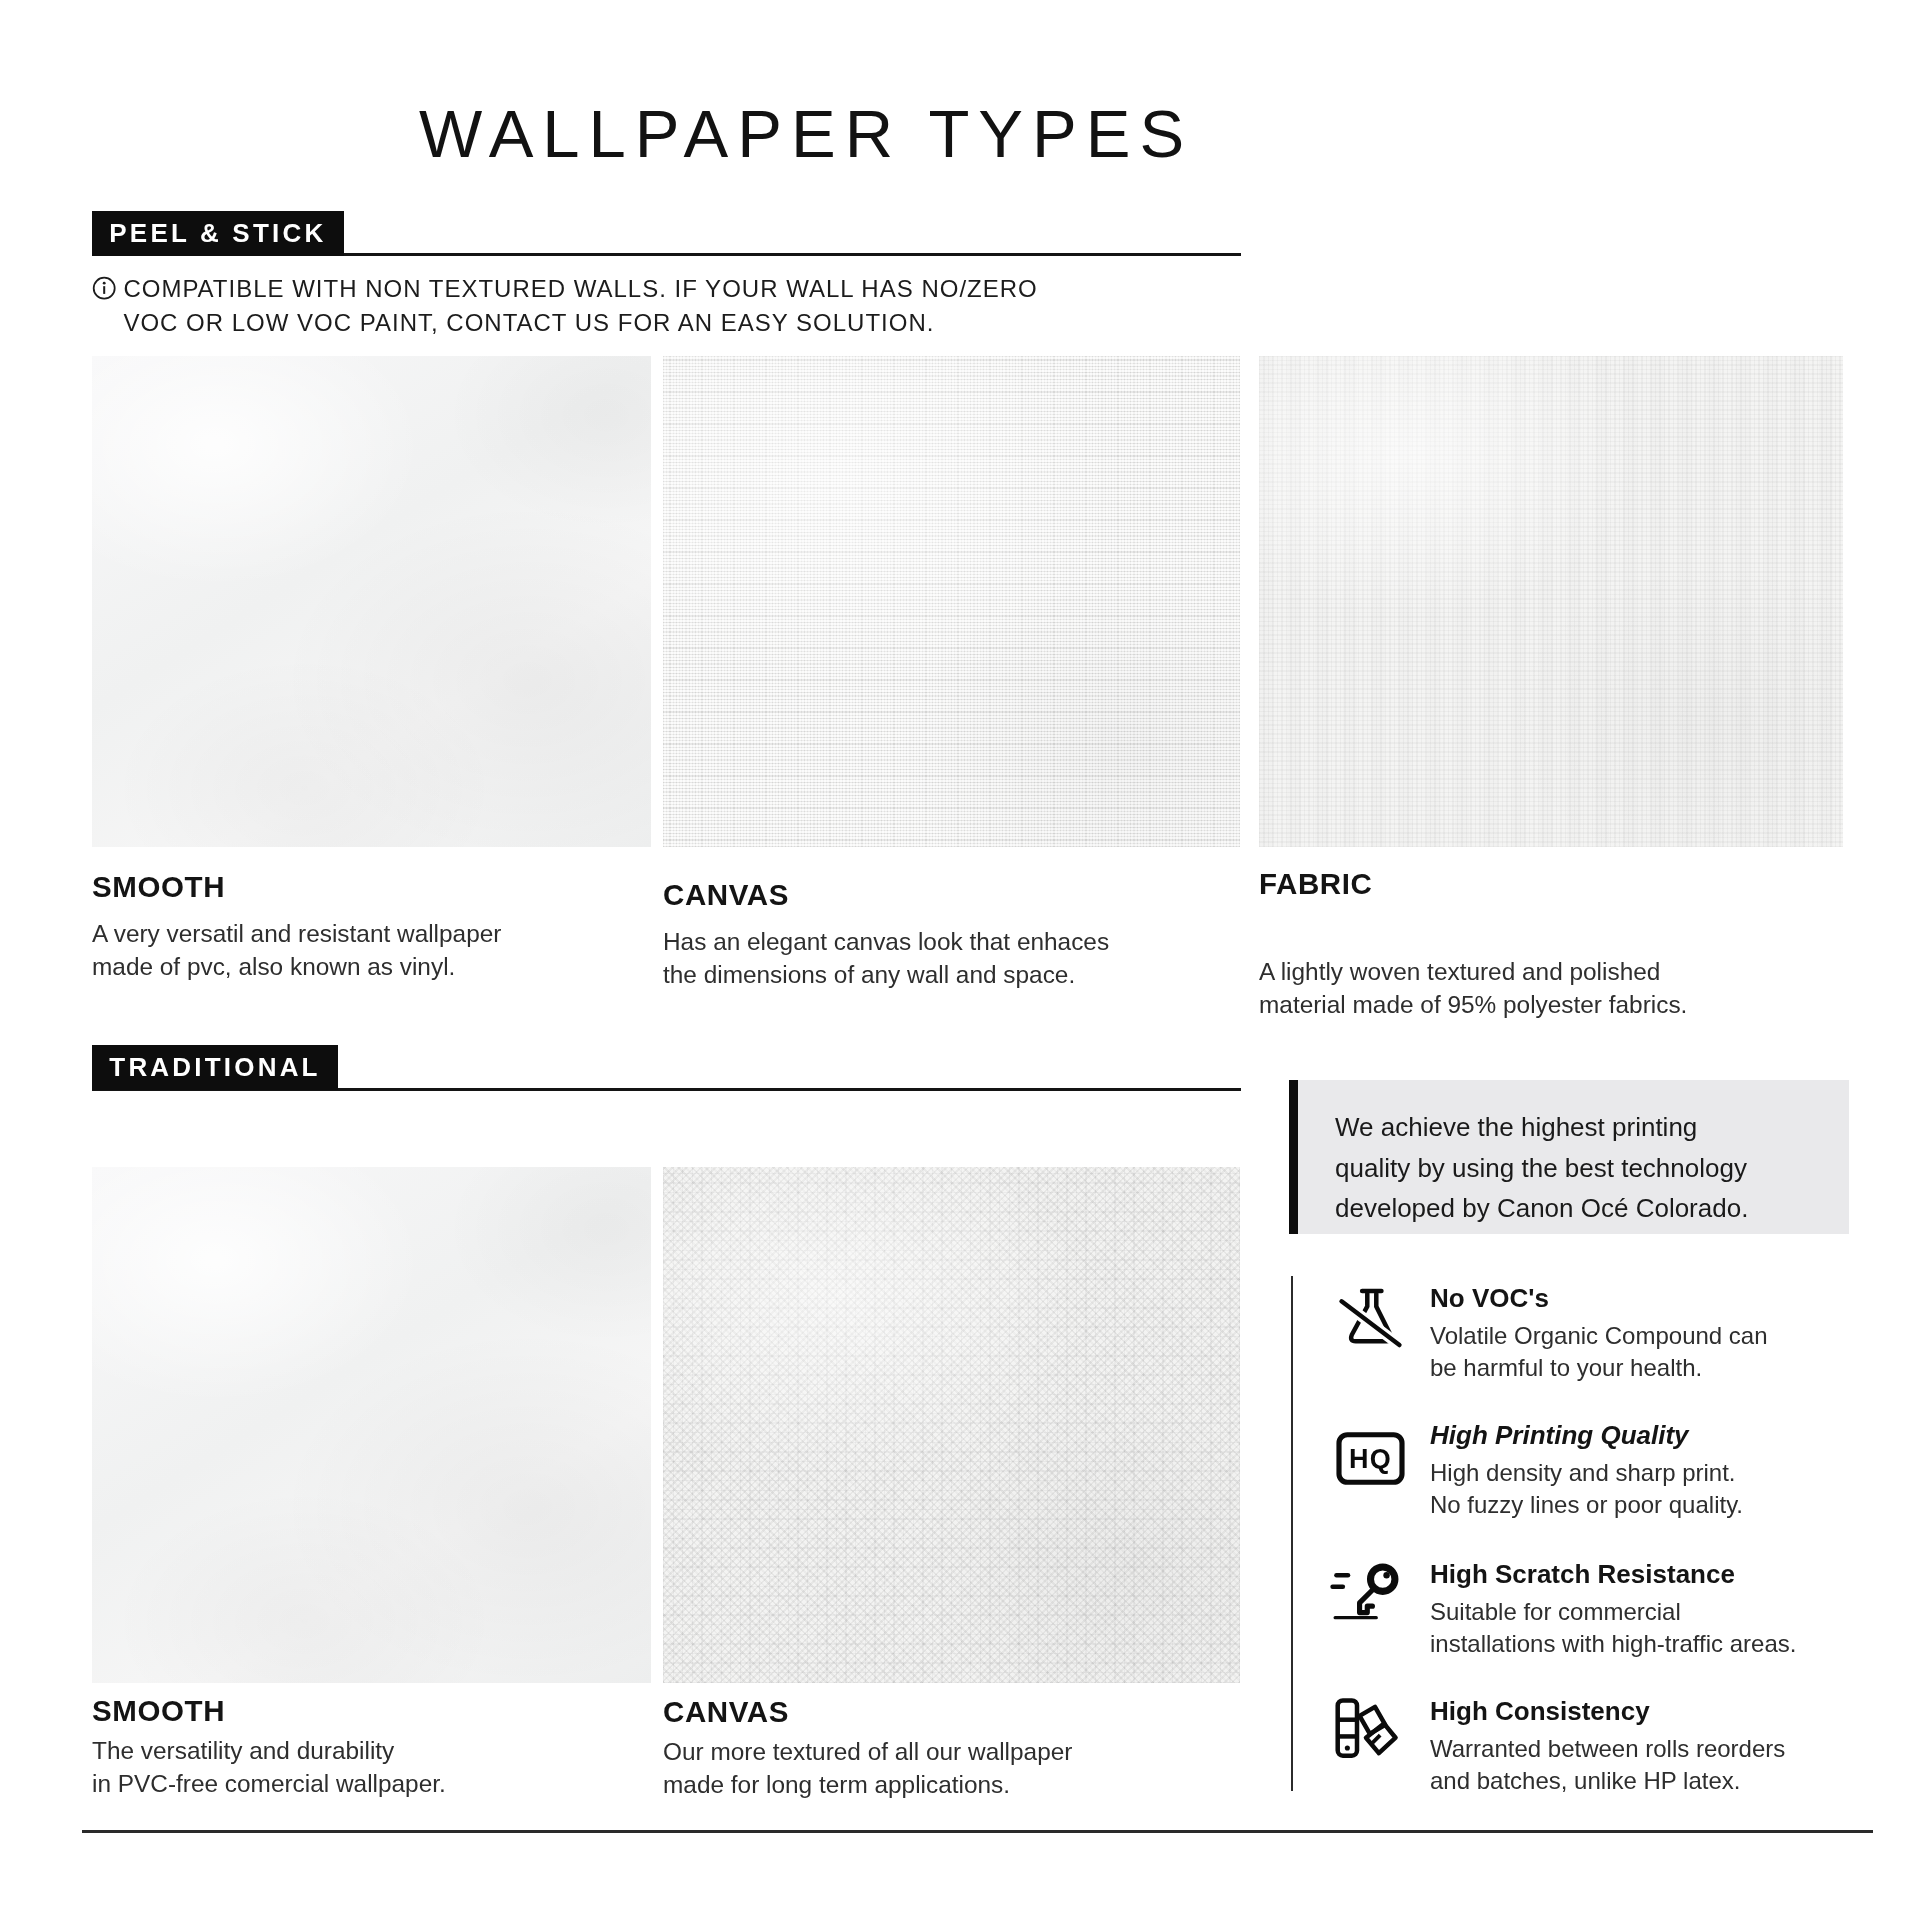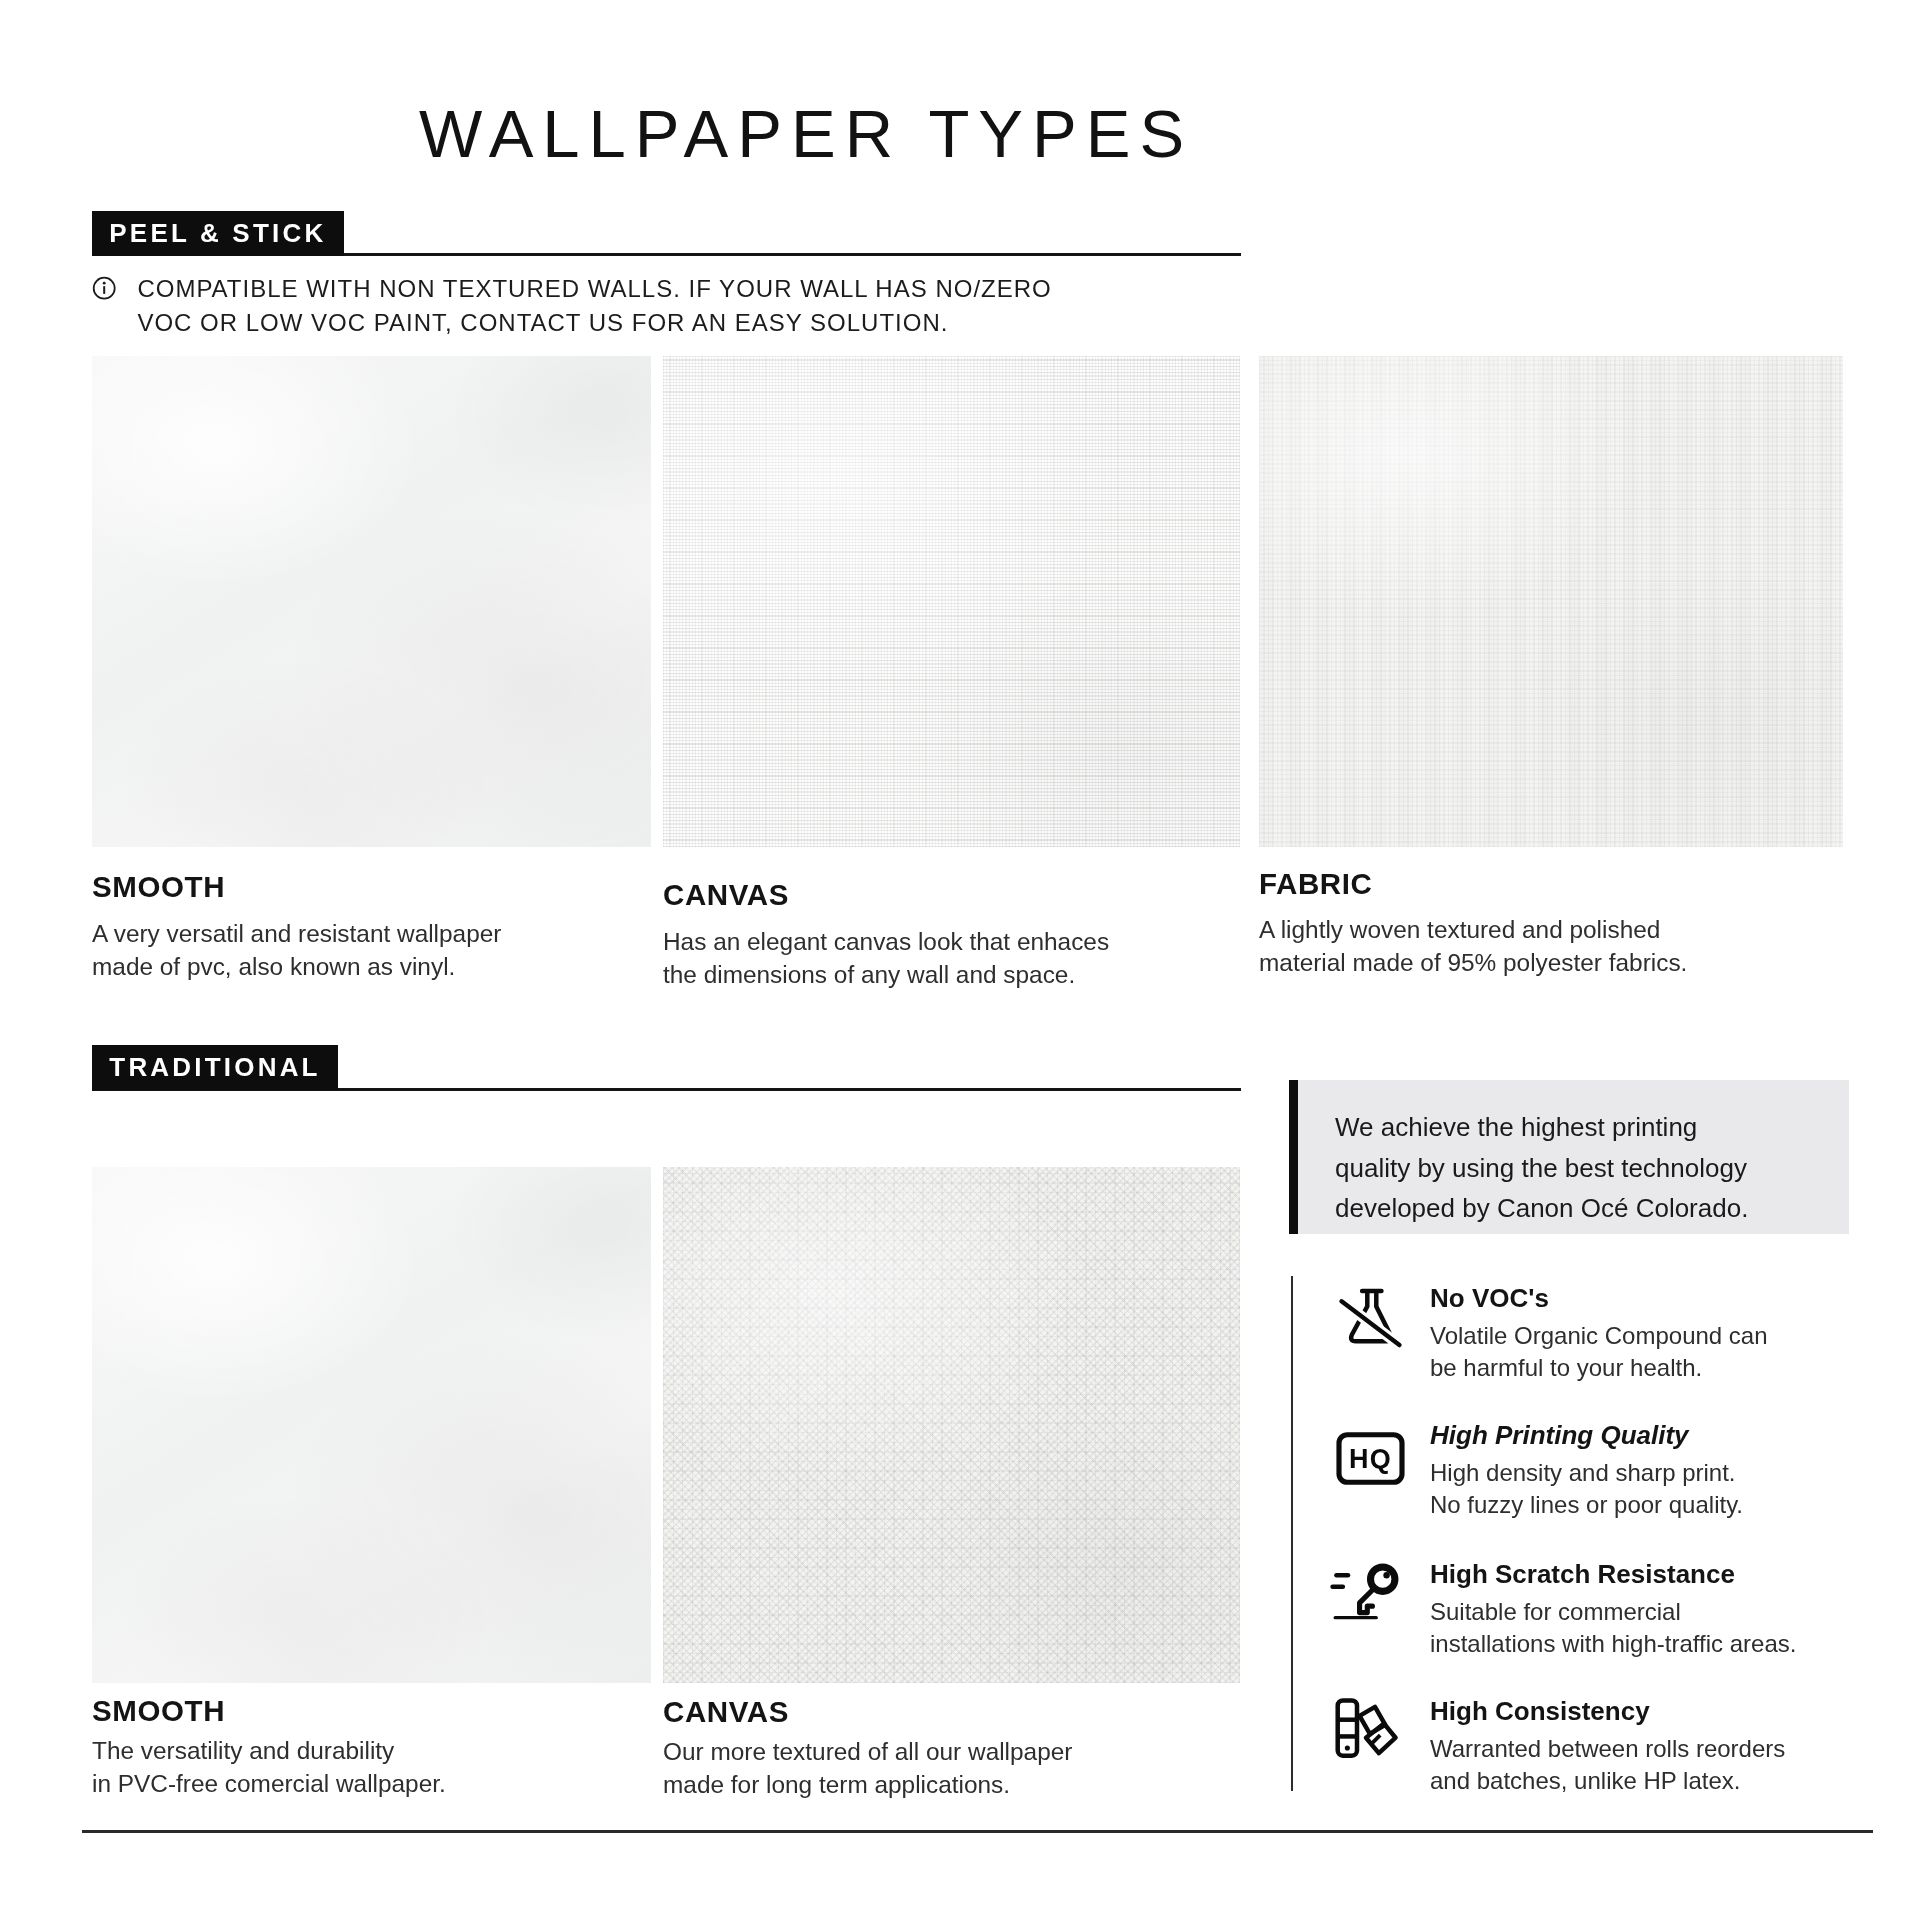--- a/index.html
+++ b/index.html
@@ -15,21 +15,21 @@
   }
 
   .badge{
     display:inline-block;background:#0d0d0d;color:#ffffff;
     font-size:26px;font-weight:700;letter-spacing:3.2px;
     padding:8.3px 17.3px;line-height:1.1;white-space:nowrap;z-index:2;
   }
   .rule{height:3.2px;background:#141414;}
   .bottom-rule{height:2.6px;background:#2a2a2a;}
 
-  .note{display:flex;gap:21px;align-items:flex-start;}
+  .note{display:flex;gap:7px;align-items:flex-start;}
   .note .txt{
     font-size:24px;font-weight:400;letter-spacing:1px;line-height:1.42;color:#1c1c1c;white-space:nowrap;
   }
   .note .txt span{display:block;}
   .note svg{margin-top:3.9px;}
 
   .swatch{box-sizing:border-box;}
   .tex-smooth{
     background-color:#f3f3f4;
     background-image:
@@ -119,21 +119,21 @@
     <span>made of pvc, also known as vinyl.</span>
   </div>
 
   <div class="abs type-name" style="left:663px;top:878px;">CANVAS</div>
   <div class="abs type-desc" style="left:663px;top:925px;">
     <span>Has an elegant canvas look that enhaces</span>
     <span>the dimensions of any wall and space.</span>
   </div>
 
   <div class="abs type-name" style="left:1259px;top:867px;">FABRIC</div>
-  <div class="abs type-desc" style="left:1259px;top:913px;">
+  <div class="abs type-desc" style="left:1259px;top:955px;">
     <span>A lightly woven textured and polished</span>
     <span>material made of 95% polyester fabrics.</span>
   </div>
 
   <div class="abs rule" style="left:92px;top:1088px;width:1149px;"></div>
   <div class="abs" style="left:92px;top:1045px;">
     <span class="badge">TRADITIONAL</span>
   </div>
 
 

